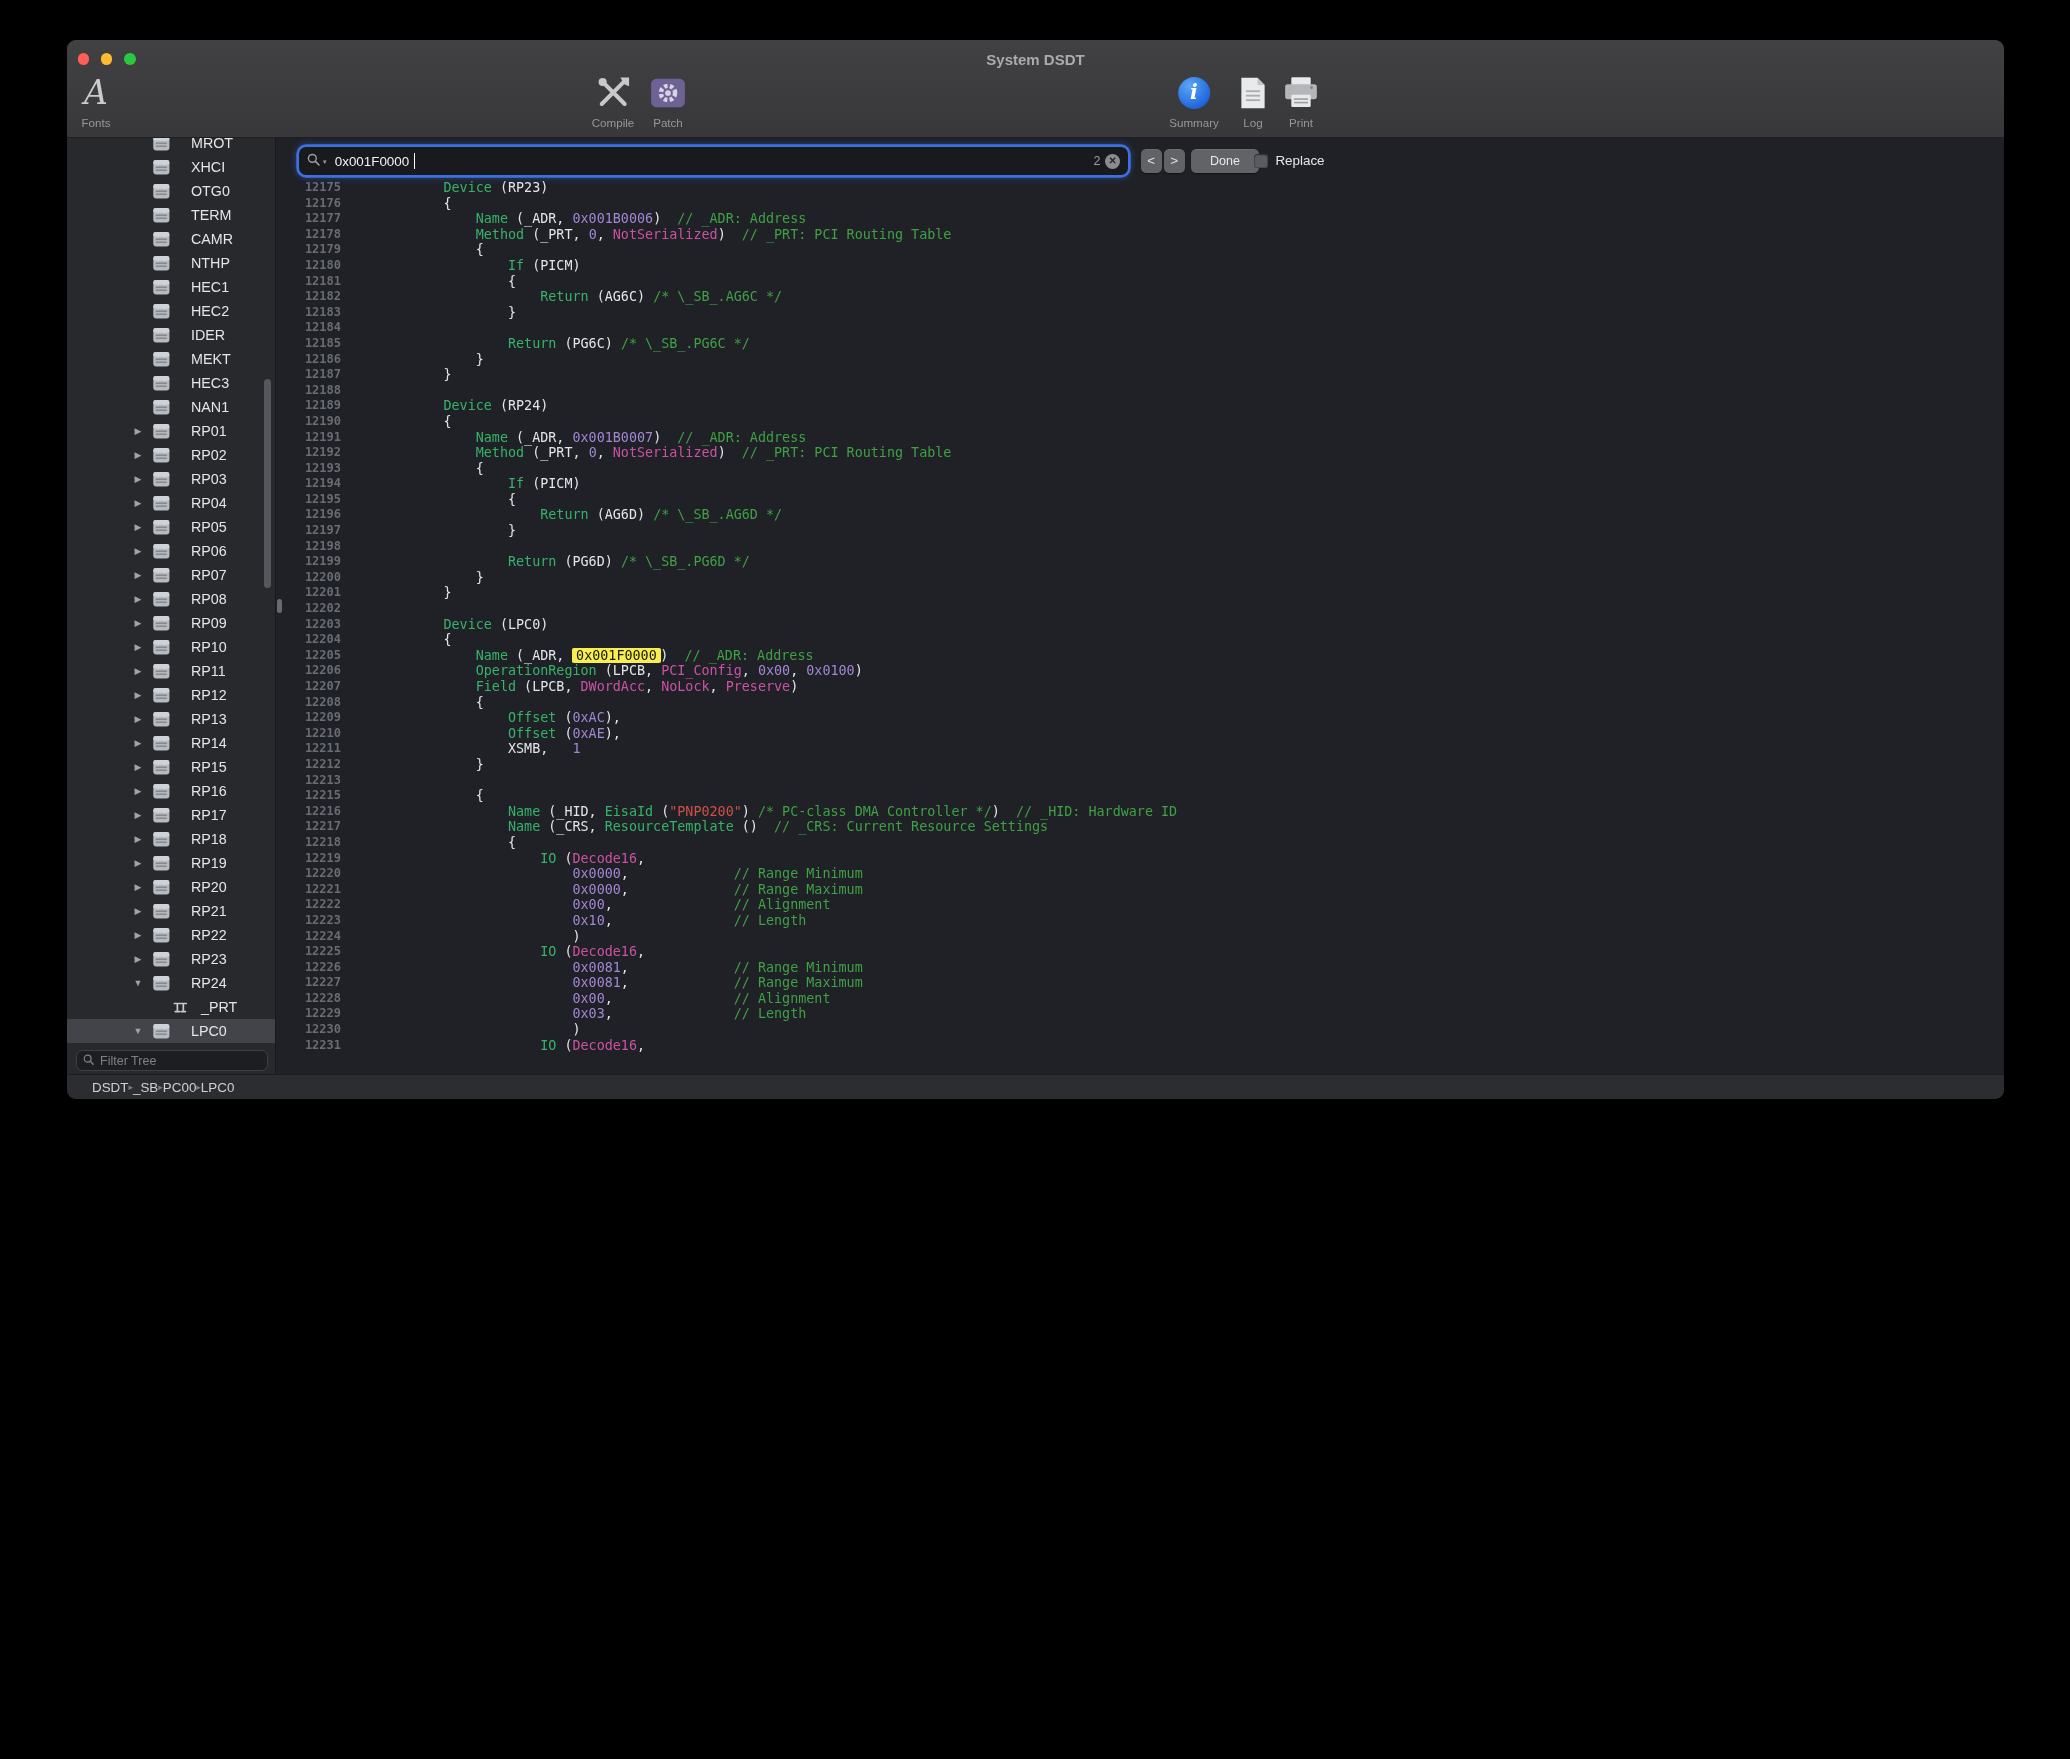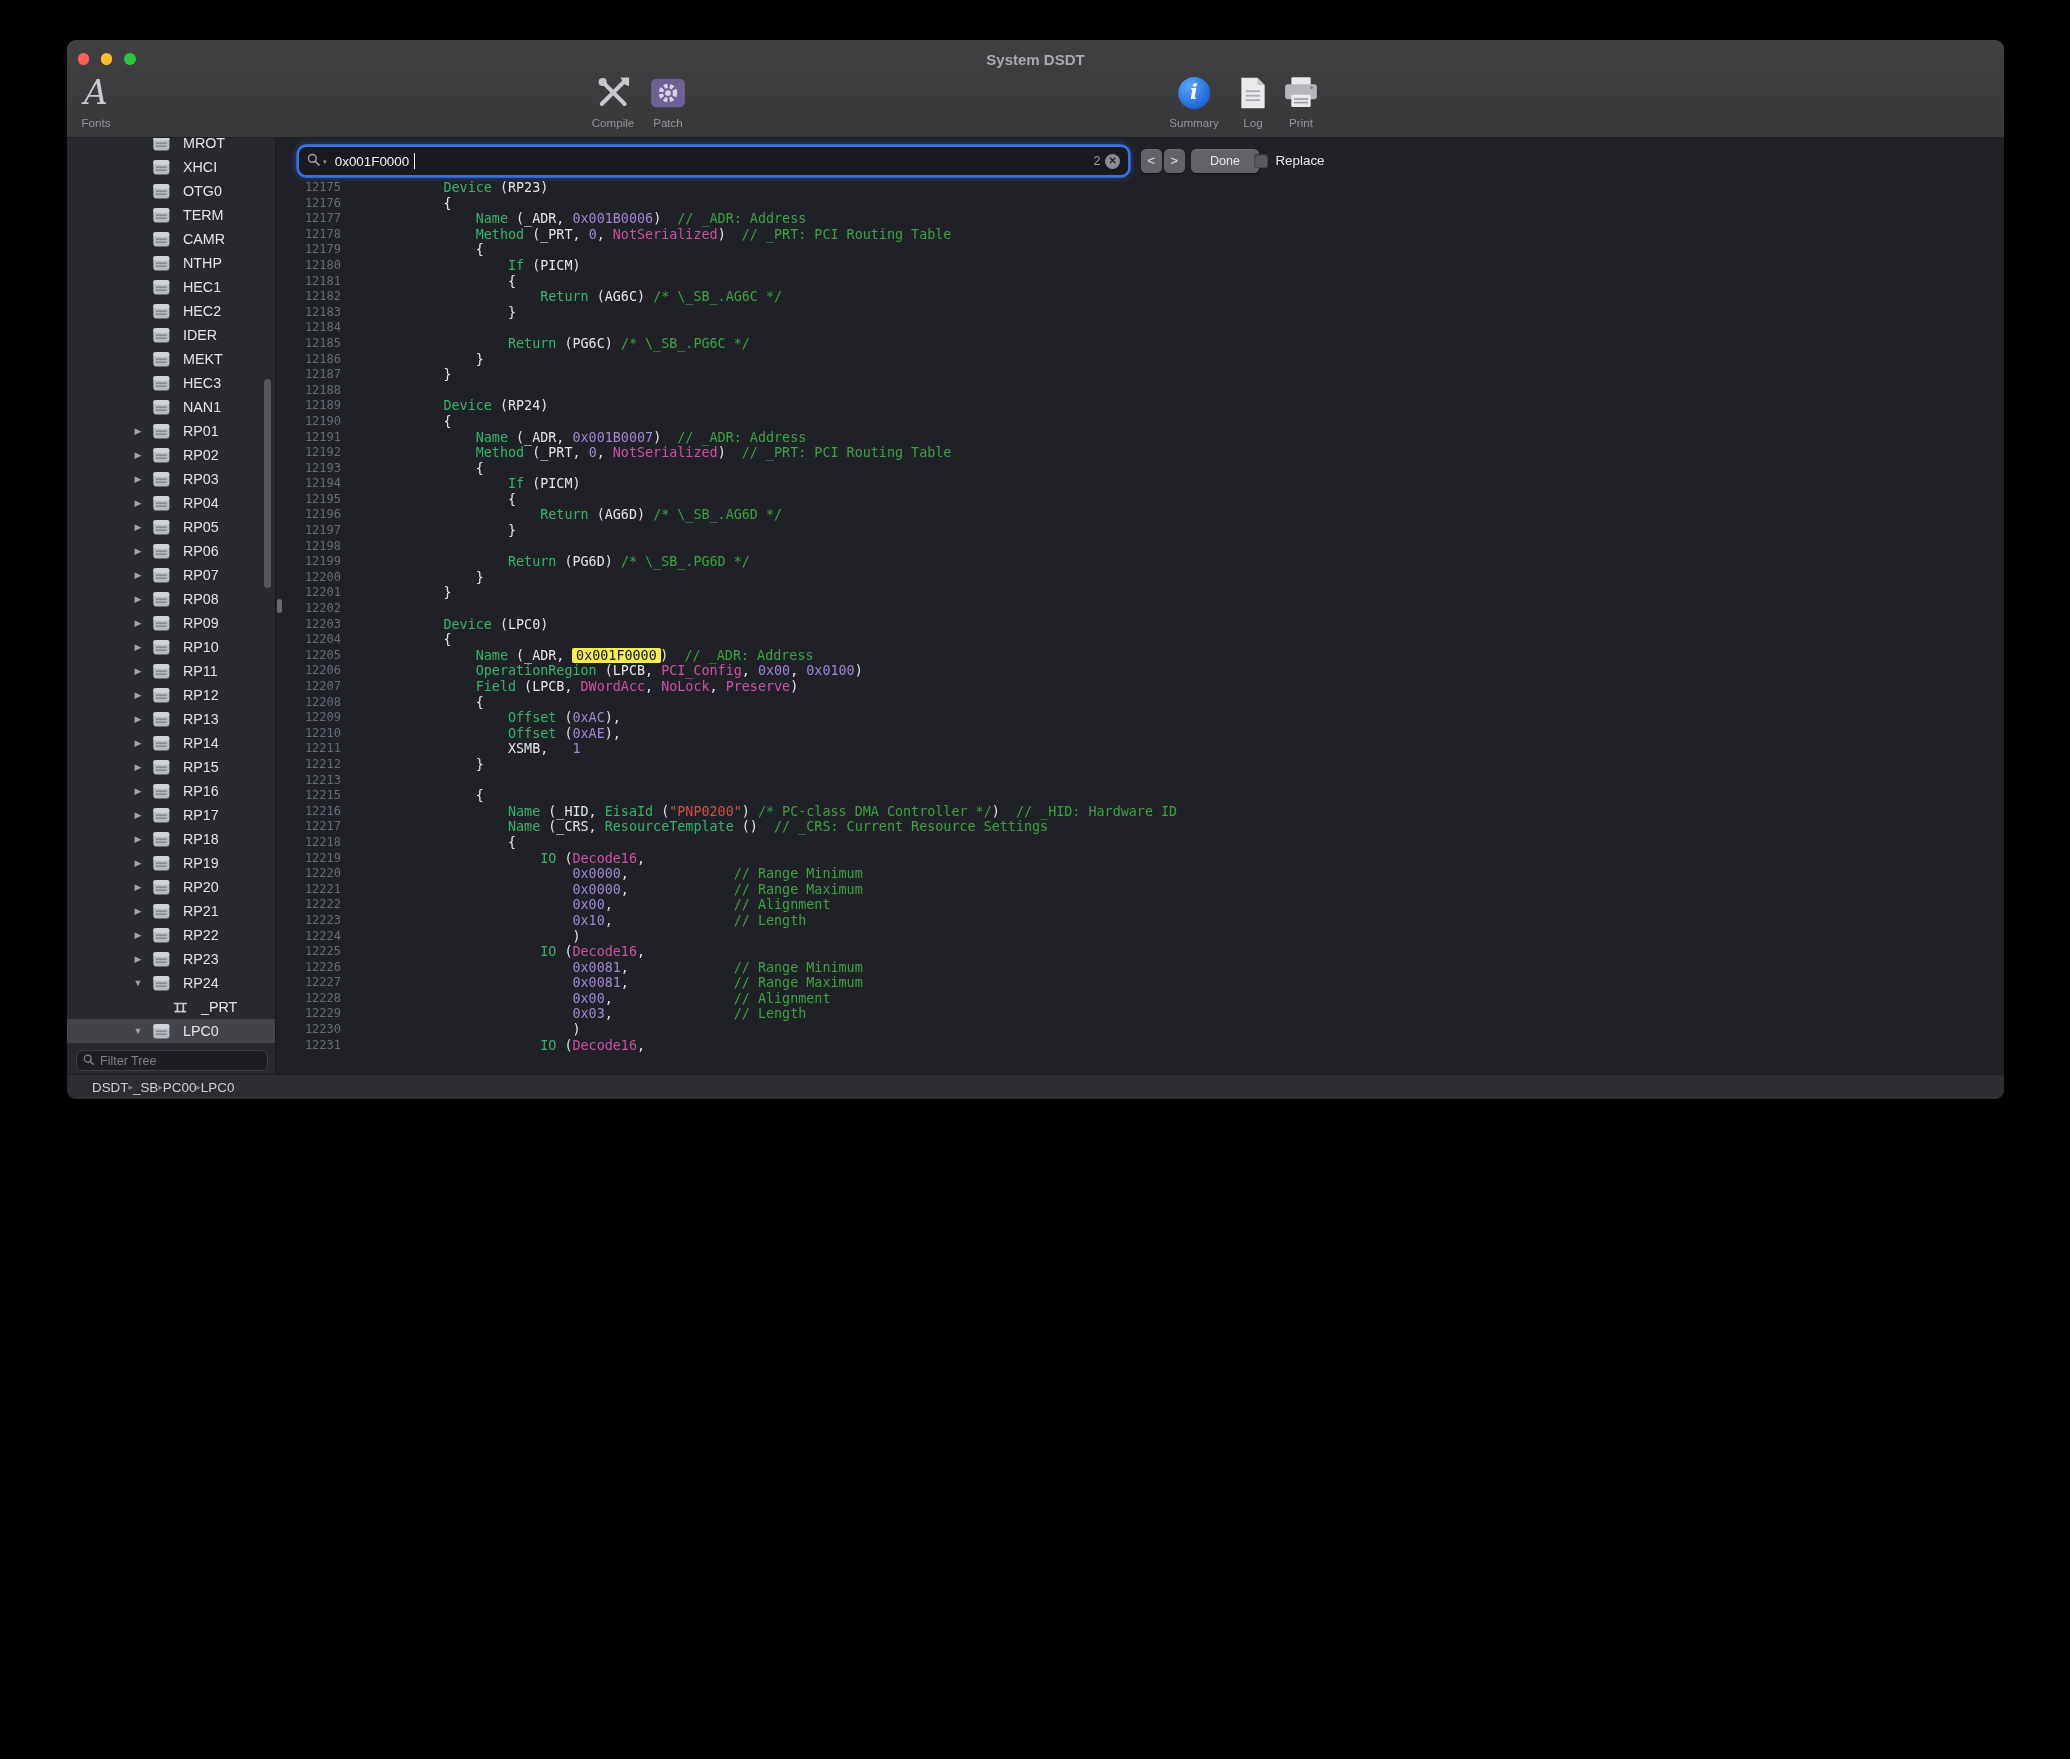--- a/index.html
+++ b/index.html
@@ -26,21 +26,21 @@
 
   
   .sidebar{position:absolute;left:0;top:98px;width:209px;bottom:25px;background:#28292d;border-right:0.9px solid #18191b;overflow:hidden;}
   .tree{position:absolute;left:0;top:-7.1px;right:0;}
   .tree-row{height:24px;position:relative;font-size:14.3px;color:#e4e5e8;}
   .tree-row.selected{background:#42444a;}
   .disc{position:absolute;left:63px;width:16px;top:0;height:24px;display:flex;align-items:center;justify-content:center;
     font-size:9px;color:#9fa2a7;}
   .tree-icon{position:absolute;left:85px;top:2.7px;width:18.7px;height:18.7px;}
   .tree-icon svg{width:100%;height:100%;display:block;}
-  .tree-label{position:absolute;left:116px;top:0;height:24px;display:flex;align-items:center;}
+  .tree-label{position:absolute;left:124px;top:0;height:24px;display:flex;align-items:center;}
   .tree-row.child .tree-icon{left:104px;}
   .tree-row.child .tree-label{left:134px;}
   .sb-scroll{position:absolute;right:3.6px;top:241px;width:7.1px;height:209px;border-radius:3.6px;background:#55575c;}
   .filter{position:absolute;left:9px;top:912px;width:192px;height:21.4px;border-radius:6.2px;background:#1d1e21;
     border:0.9px solid #3e3f43;display:flex;align-items:center;padding:0 6.2px;gap:5.3px;}
   .filter input{flex:1;background:transparent;border:none;outline:none;font-size:12.5px;color:#cfd0d3;font-family:"Liberation Sans",sans-serif;}
   .filter input::placeholder{color:#7f8187;}
 
   
   .statusbar{position:absolute;left:0;right:0;bottom:0;height:25px;background:#2c2d31;border-top:0.9px solid #1c1d1f;
@@ -67,21 +67,21 @@
     box-shadow:0 0.9px 0.9px rgba(0,0,0,.45), inset 0 0.4px 0 rgba(255,255,255,.14);
     color:#e8e9eb;font-size:12.5px;display:flex;align-items:center;justify-content:center;}
   .replace-wrap{position:absolute;left:977px;top:10.7px;height:24px;display:flex;align-items:center;gap:7.1px;}
   .checkbox{width:14.3px;height:14.3px;border-radius:3.6px;background:#5a5b60;box-shadow:inset 0 0.9px 1.8px rgba(0,0,0,.4), inset 0 0 0 0.9px #4a4b4f;}
   .replace-label{font-size:13.4px;color:#e6e7e9;}
 
   
   .editor{position:absolute;left:0;top:42px;right:0;bottom:0;overflow:hidden;
     font-family:"DejaVu Sans Mono",monospace;}
   .code-row{display:flex;height:15.6px;line-height:15.6px;white-space:pre;font-size:13.4px;}
-  .ln{width:64px;flex:none;text-align:right;color:#686c74;font-size:12px;}
+  .ln{width:64px;flex:none;text-align:right;color:#686c74;font-size:12px;font-weight:bold;}
   .cl{margin-left:38px;}
   .tk-p{color:#e3e5e8}
   .tk-k{color:var(--c-keyword)}
   .tk-c{color:var(--c-comment)}
   .tk-n{color:var(--c-number)}
   .tk-m{color:var(--c-predefined)}
   .tk-s{color:var(--c-string)}
   .tk-h{background:var(--c-highlight-bg);color:#16170f;border-radius:1.8px;padding:0 4.5px;margin:0 -0.9px;}
 </style>
 </head>

